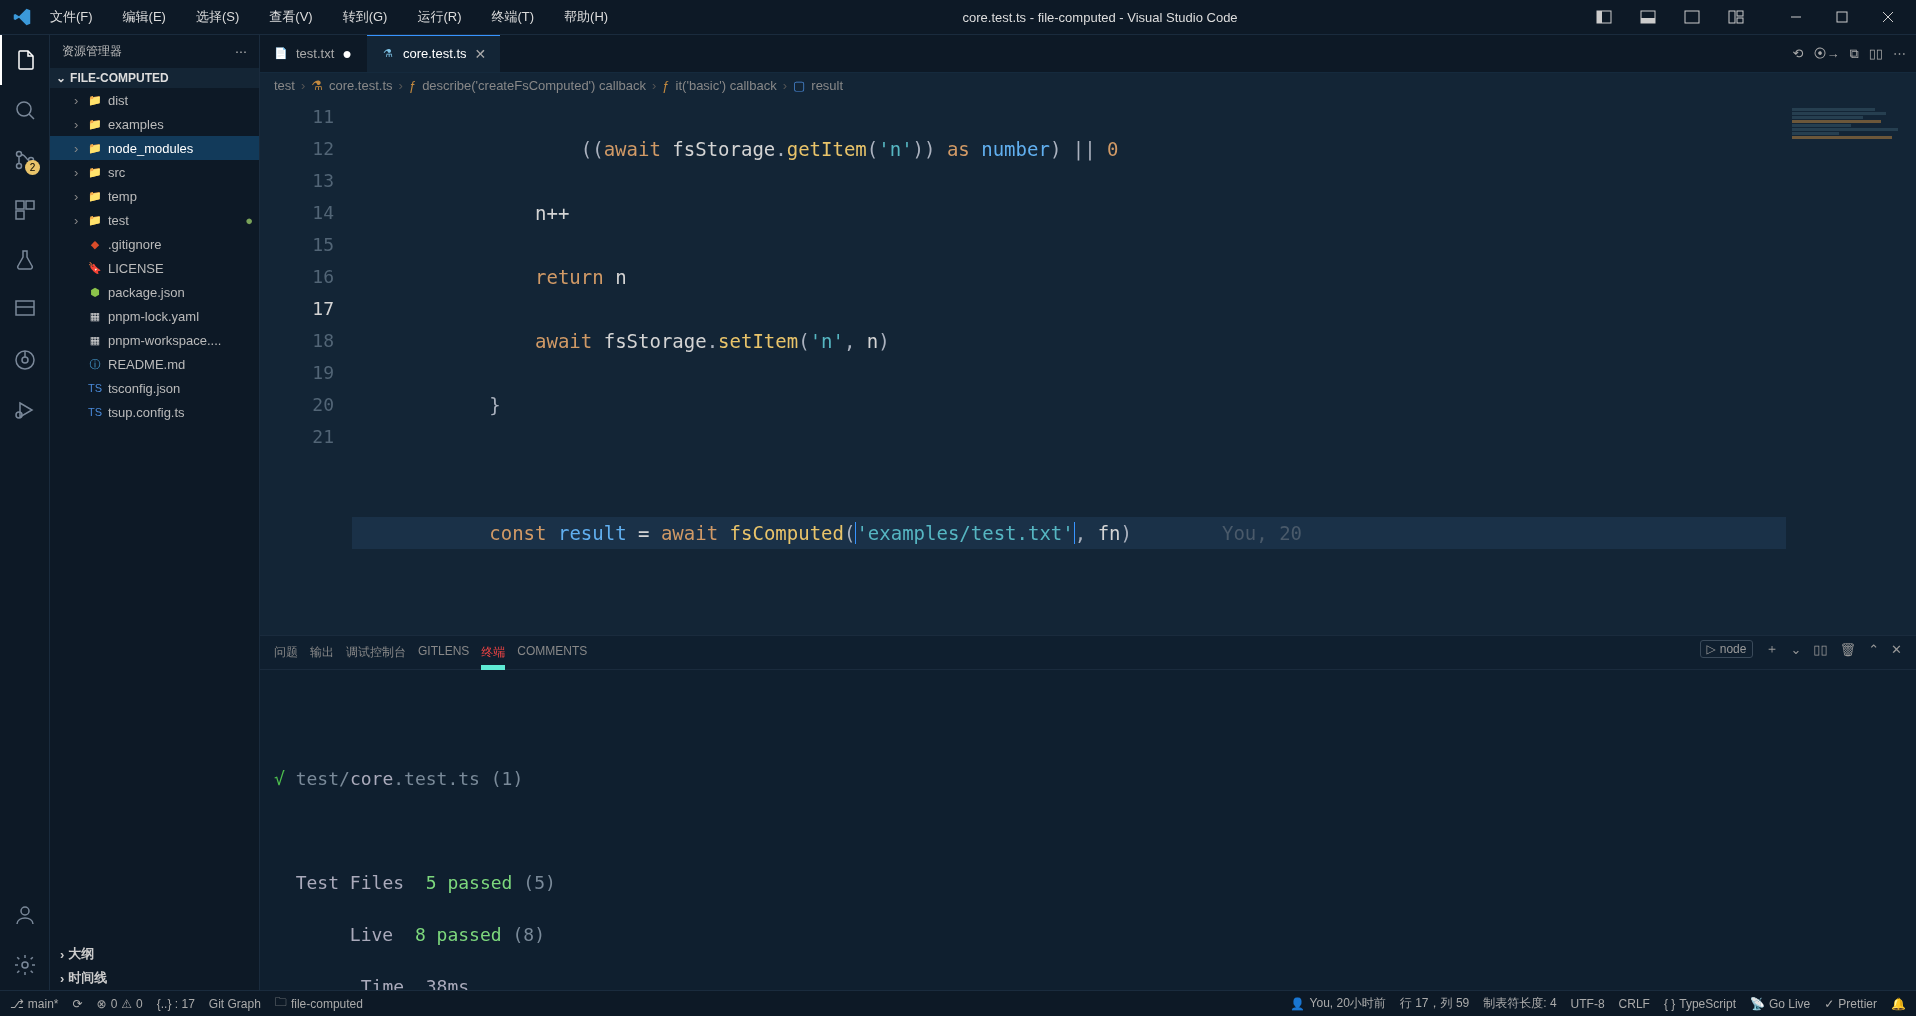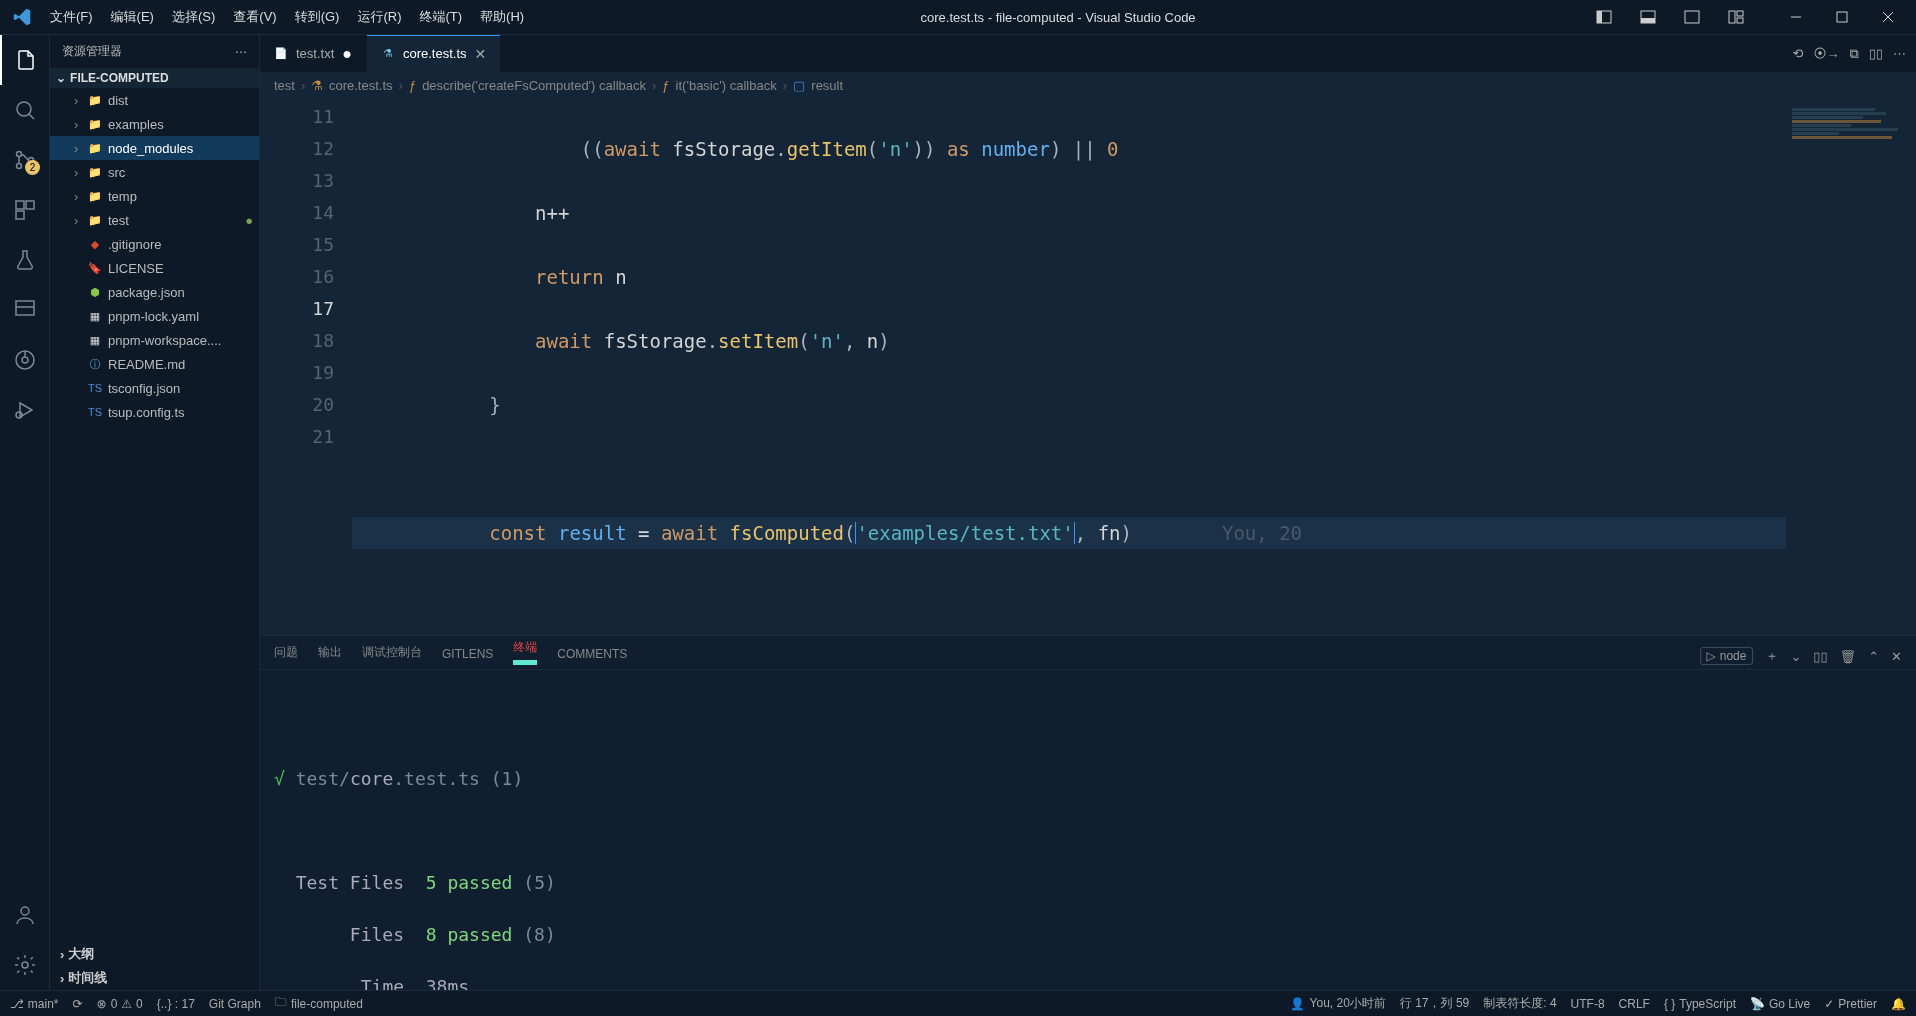--- a/index.html
+++ b/index.html
@@ -15,21 +15,21 @@
 }
 .titlebar {
   height: 35px;
   background: #0d1926;
   display: flex;
   align-items: center;
   padding: 0 8px;
   border-bottom: 1px solid #1a2b3d;
 }
 .titlebar .logo { width: 28px; display:flex; align-items:center; justify-content:center; }
-.titlebar .menu { display: flex; gap: 2px; margin-left: 6px; }
+.titlebar .menu { display: flex; gap: 14px; margin-left: 6px; }
 .titlebar .menu-item { padding: 4px 8px; color: #ddd; border-radius: 3px; }
 .titlebar .title { flex: 1; text-align: center; color: #ddd; }
 .titlebar .win-controls { display: flex; gap: 6px; align-items: center; }
 .win-icon { width: 40px; height: 30px; display: flex; align-items: center; justify-content: center; color: #ccc; }
 .layout-icons { display: flex; gap:4px; margin-right:20px; }
 
 .main { flex: 1; display: flex; min-height: 0; }
 .activitybar {
   width: 50px;
   background: #0d1926;
@@ -92,21 +92,21 @@
 .tok-id { color:#61afef; }
 .tok-str { color:#56b6c2; }
 .tok-num { color:#d19a66; }
 .tok-op { color:#d4d4d4; }
 .tok-pun { color:#abb2bf; }
 .tok-ret { color:#d19a66; }
 .inline-blame { color:#4a5a6a; margin-left:90px; }
 .cursor-mark { border-left:1px solid #3794ff; border-right:1px solid #3794ff; }
 
 .panel { height:355px; background:#0f1f2f; border-top:1px solid #1a2b3d; display:flex; flex-direction:column; }
-.panel-tabs { display:flex; gap:20px; padding:4px 14px; border-bottom:1px solid #1a2b3d; align-items:flex-end; height:34px; }
+.panel-tabs { display:flex; gap:12px; padding:4px 14px; border-bottom:1px solid #1a2b3d; align-items:flex-start; height:34px; }
 .panel-tab { color:#888; font-size:12px; padding:4px 0; }
 .panel-tab.active { color:#ef4444; border-bottom:5px solid #5eead4; }
 .panel-actions { margin-left:auto; display:flex; gap:12px; align-items:center; color:#999; }
 .term-selector { border:1px solid #3a4a5a; padding:1px 6px; border-radius:3px; font-size:12px; display:flex; gap:4px; align-items:center; }
 .terminal { flex:1; padding:18px 14px; font-family:Consolas,monospace; font-size:18px; line-height:26px; white-space:pre; color:#aab; }
 .t-green { color:#4ec04e; }
 .t-dim { color:#7a8a99; }
 .t-brightgreen { color:#7dd87d; }
 
 .statusbar { height:26px; background:#0d1926; border-top:1px solid #1a2b3d; display:flex; align-items:center; padding:0 10px; gap:14px; color:#aaa; font-size:12px; }
@@ -439,21 +439,21 @@
           <span>🗑</span>
           <span>⌃</span>
           <span>✕</span>
         </div>
       </div>
       <div class="terminal">
 <div> </div>
 <div><span class="t-green">√</span><span class="t-dim"> test/</span><span>core</span><span class="t-dim">.test.ts (1)</span></div>
 <div> </div>
 <div><span class="t-dim">  </span><span>Test Files</span><span>  </span><span class="t-brightgreen">5 passed</span><span> </span><span class="t-dim">(5)</span></div>
-<div><span>       </span><span>Files</span><span>  </span><span class="t-brightgreen">8 passed</span><span> </span><span class="t-dim">(8)</span></div>
+<div><span>       </span><span>Live</span><span>  </span><span class="t-brightgreen">8 passed</span><span> </span><span class="t-dim">(8)</span></div>
 <div><span>        </span><span>Time</span><span>  </span><span>38ms</span></div>
 
 
 
 
       </div>
     </div>
   </div>
 </div>
 

